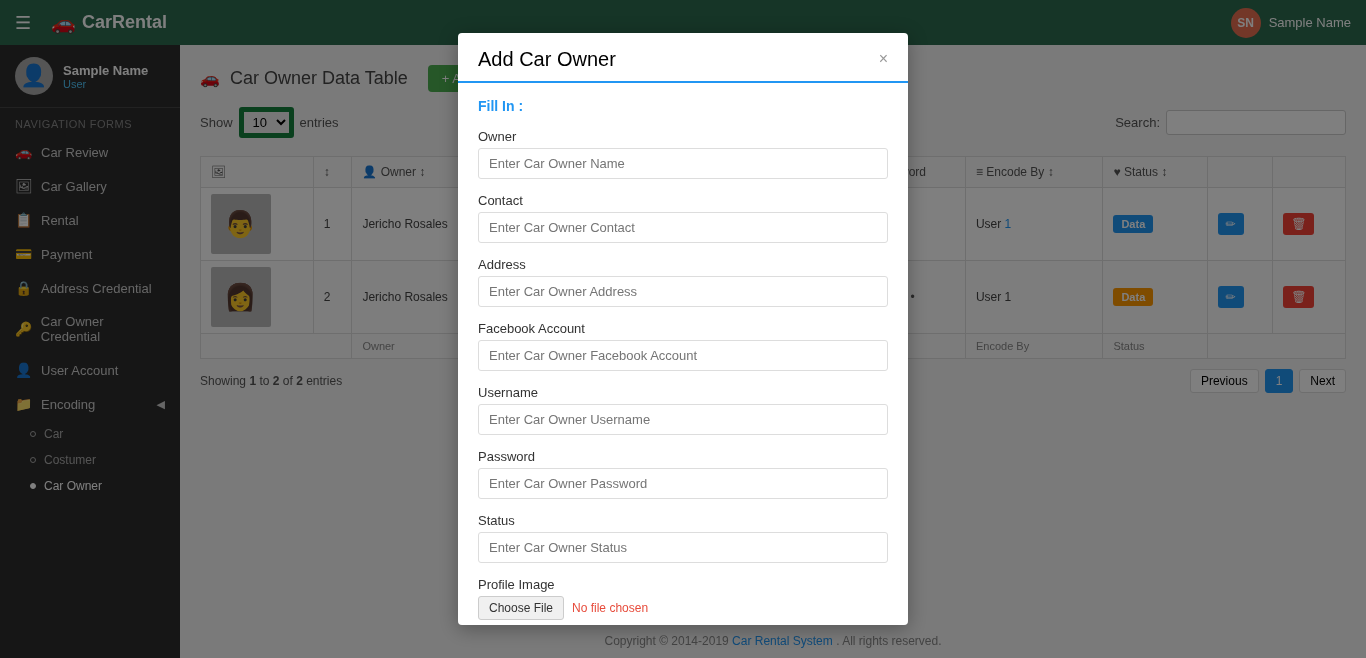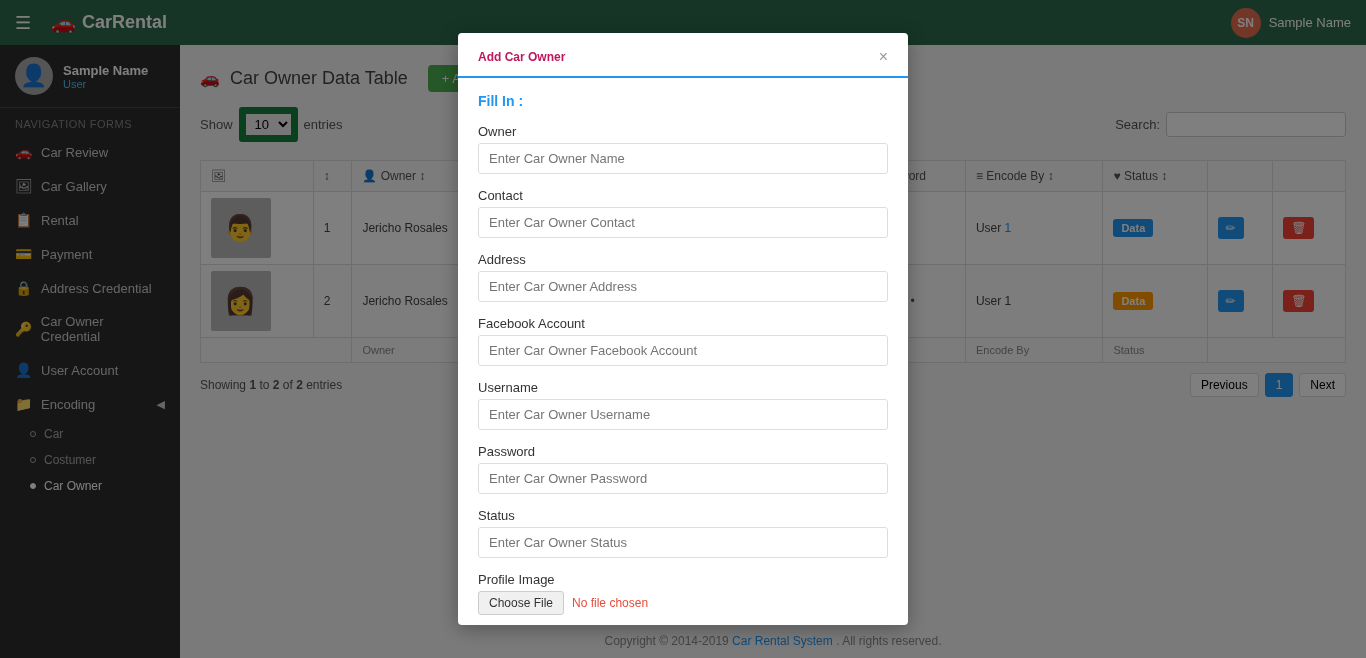--- a/index.html
+++ b/index.html
@@ -125,21 +125,21 @@
     
     .table-controls {
       display: flex;
       align-items: center;
       gap: 6px;
       margin-bottom: 10px;
     }
     .table-controls label { font-size: 13px; color: #555; }
     .table-controls select {
       padding: 2px 5px;
-      border: 7px solid #15803d;
+      border: 5px solid #15803d;
       border-radius: 3px;
       font-size: 13px;
     }
 
     
     .data-table {
       width: 100%;
       border-collapse: collapse;
       background: #fff;
       font-size: 12px;
@@ -258,21 +258,21 @@
       position: relative;
       box-shadow: 0 4px 20px rgba(0,0,0,0.3);
     }
     .modal-header {
       padding: 15px 20px 10px;
       border-bottom: 2px solid #2196f3;
       display: flex;
       justify-content: space-between;
       align-items: center;
     }
-    .modal-title { font-size: 12px; color: #be185d; font-weight: bold; }
+    .modal-title { font-size: 20px; color: #000000; font-weight: normal; }
     .modal-close {
       background: none; border: none;
       font-size: 16px; cursor: pointer; color: #999; padding: 0;
     }
     .modal-body { padding: 15px 20px; }
     .modal-fill-label { color: #2196f3; font-size: 14px; font-weight: bold; margin-bottom: 15px; }
     .form-group { margin-bottom: 14px; }
     .form-label { font-size: 13px; color: #333; margin-bottom: 4px; display: block; }
     .form-input {
       width: 100%;

